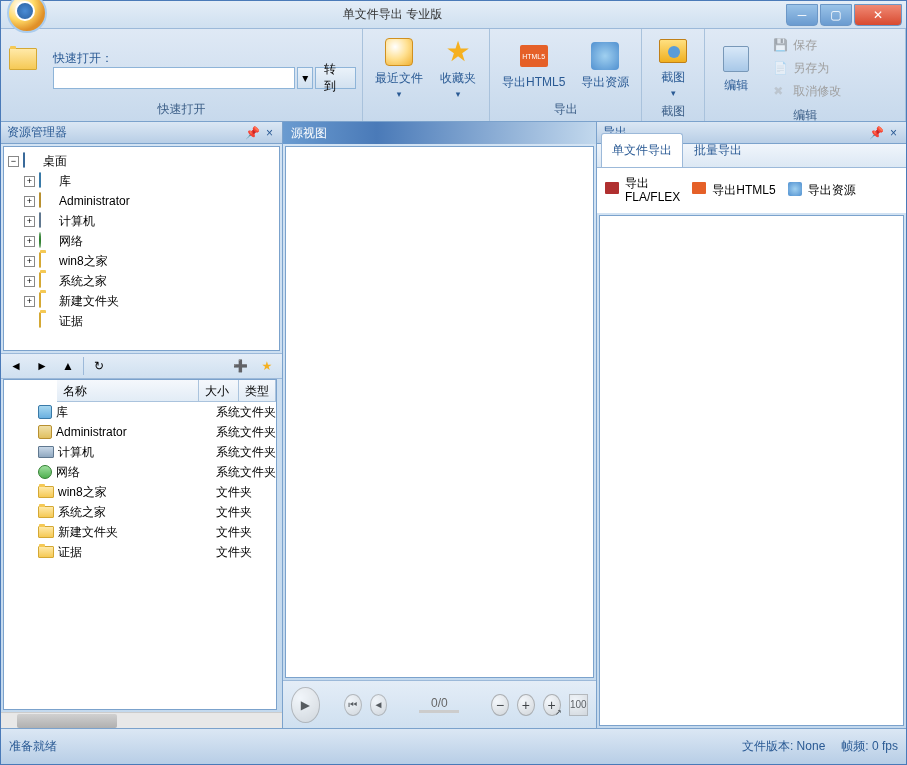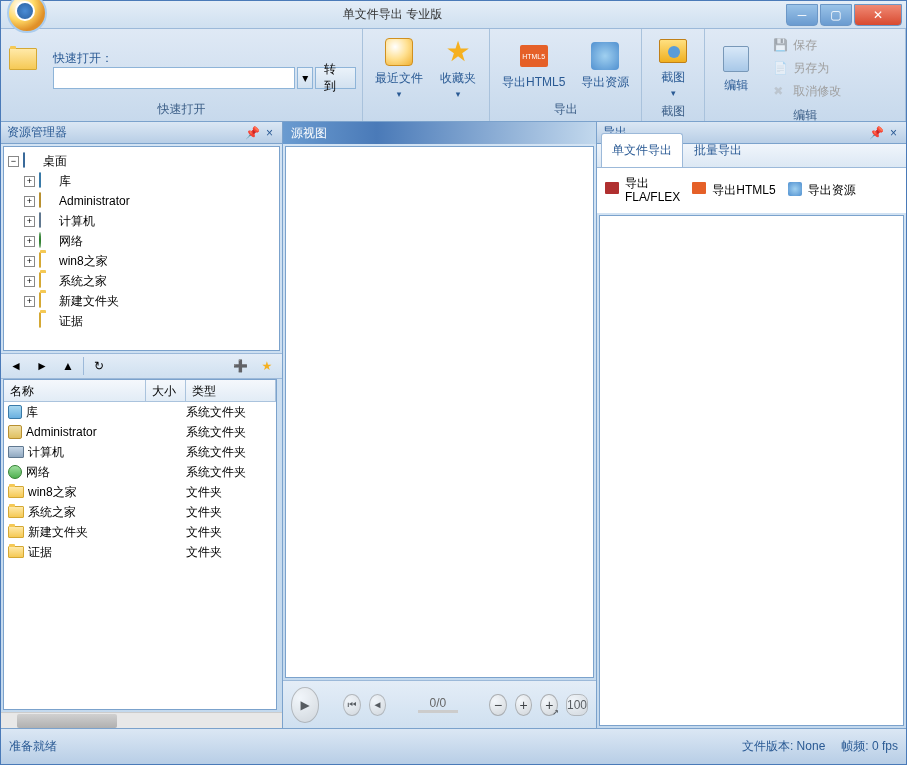--- a/index.html
+++ b/index.html
@@ -51,21 +51,21 @@
 .tree-node { display: flex; align-items: center; height: 20px; cursor: pointer; }
 .tree-expander { width: 11px; height: 11px; border: 1px solid #888; display: flex; align-items: center; justify-content: center; font-size: 9px; line-height: 1; margin-right: 4px; cursor: pointer; background: #fff; }
 .tree-icon { width: 16px; height: 16px; margin-right: 4px; }
 .tree-label { }
 
 .toolbar-small { height: 26px; background: linear-gradient(to bottom, #e4edf7, #cfe0f0); border-top: 1px solid #9cb9d9; border-bottom: 1px solid #9cb9d9; display: flex; align-items: center; padding: 0 4px; gap: 4px; }
 .toolbar-small-btn { width: 22px; height: 22px; display: flex; align-items: center; justify-content: center; cursor: pointer; }
 .toolbar-small-sep { width: 1px; height: 18px; background: #9cb9d9; }
 .toolbar-small-btn.right { margin-left: auto; }
 
-.filelist { flex: 1; background: #fff; border: 1px solid #7ba2cc; margin: 0 5px 2px 2px; overflow: hidden; display: flex; flex-direction: column; }
+.filelist { flex: 1; background: #fff; border: 1px solid #7ba2cc; margin: 0 5px 2px 2px; overflow: hidden; display: flex; flex-direction: column; align-items: flex-end; }
 .filelist-header { height: 22px; background: linear-gradient(to bottom, #f5f8fc, #e2ecf6); border-bottom: 1px solid #aac3dd; display: flex; }
 .filelist-header-col { border-right: 1px solid #aac3dd; padding: 3px 6px; }
 .col-name { width: 142px; }
 .col-size { width: 40px; }
 .col-type { flex: 1; font-family: Liberation Serif, serif; }
 .filelist-body { flex: 1; overflow: auto; }
 .filelist-row { display: flex; height: 20px; align-items: center; }
 .filelist-row .col-name { display: flex; align-items: center; gap: 4px; border: none; }
 .filelist-row .col-size, .filelist-row .col-type { border: none; }
 .hscroll { height: 16px; background: #e8e8e8; border-top: 1px solid #ccc; position: relative; }
@@ -382,21 +382,21 @@
         <div class="nav-btn">◄</div>
         <div style="width:20px"></div>
         <div class="frame-info">
           <span>0/0</span>
           <div class="frame-slider"></div>
         </div>
         <div style="width:20px"></div>
         <div class="zoom-btn">−</div>
         <div class="zoom-btn">+</div>
         <div class="zoom-btn" style="position:relative">+<span style="position:absolute;font-size:8px;bottom:-2px;right:-2px">↗</span></div>
-        <div class="nav-btn" style="border-radius:8px;width:24px;font-size:12px">100</div>
+        <div class="nav-btn" style="border-radius:0;width:24px;font-size:10px">100</div>
       </div>
     </div>
 
     <div class="right-panel">
       <div class="panel-header">
         <span class="panel-header-text">导出</span>
         <span class="panel-pin">📌</span>
         <span class="panel-close">×</span>
       </div>
       <div class="export-tabs">

